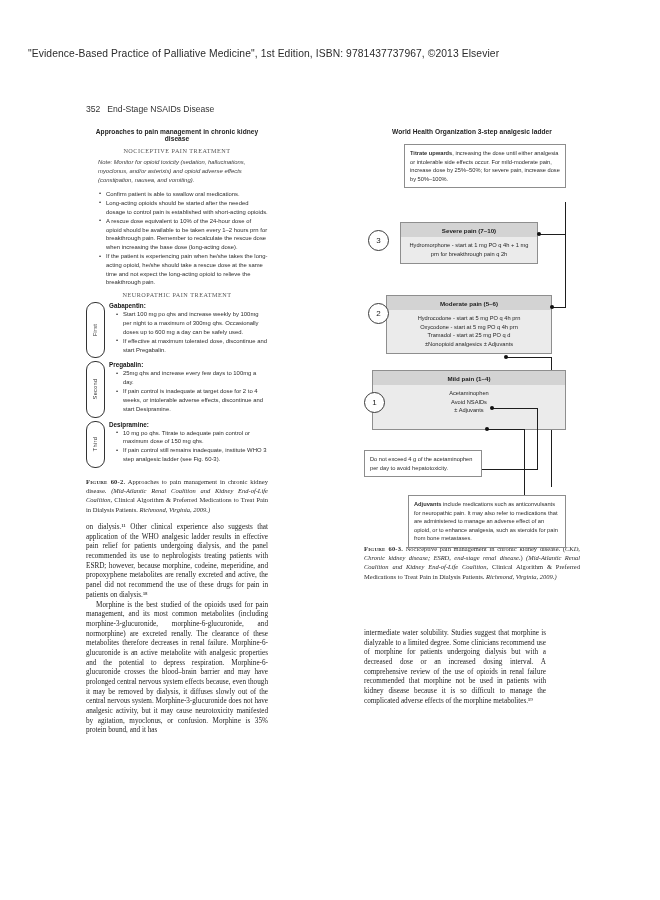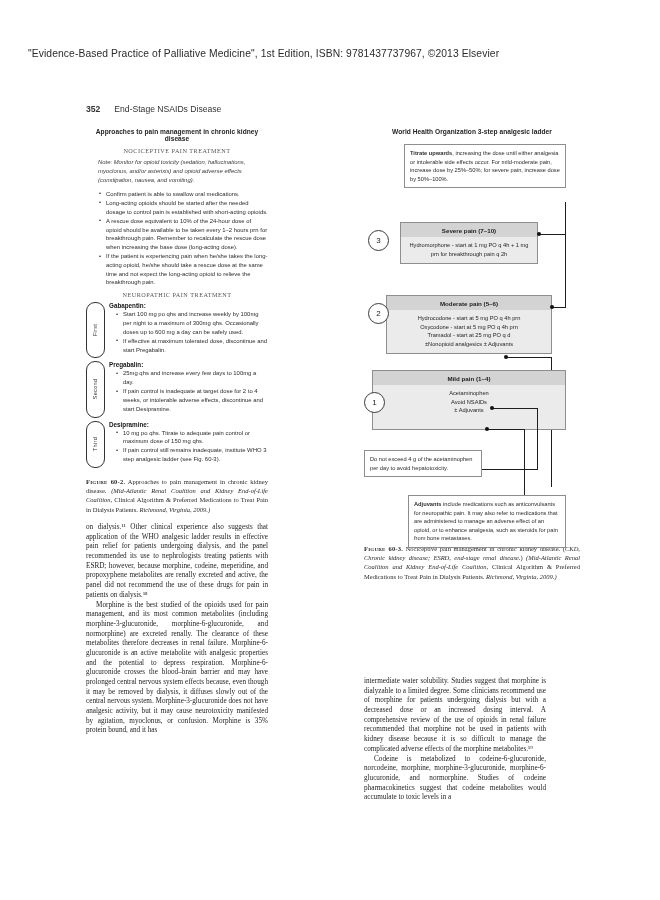--- a/index.html
+++ b/index.html
@@ -15,21 +15,21 @@
     position:absolute;left:28px;top:48px;width:610px;
     font-family:"Liberation Sans",sans-serif;
     font-size:10.3px;color:#2b2b2b;letter-spacing:.1px;white-space:nowrap;
   }
 
   
   .runhead{
     position:absolute;left:86px;top:104px;
     font-family:"Liberation Sans",sans-serif;font-size:8.6px;color:#333;
   }
-  .runhead .pg{font-weight:bold;margin-right:14px;}
+  .runhead .pg{font-weight:normal;margin-right:7px;}
 
   
   .figL{position:absolute;left:86px;top:128px;width:182px;}
   .figR{position:absolute;left:364px;top:128px;width:216px;}
 
   .fig-title{
     font-family:"Liberation Sans",sans-serif;
     font-size:6.6px;font-weight:bold;text-align:center;color:#242424;
     letter-spacing:.05px;margin-bottom:5px;
   }
@@ -112,21 +112,21 @@
   .ln{position:absolute;background:#1e1e1e;}
   .dot{position:absolute;width:4.2px;height:4.2px;border-radius:50%;background:#111;z-index:5;}
 
   
   .col{
     position:absolute;width:182px;
     font-family:"Liberation Serif",serif;font-size:7.2px;
     line-height:1.345;color:#1c1c1c;text-align:justify;
   }
   .colL{left:86px;top:523px;}
-  .colR{left:364px;top:677px;}
+  .colR{left:364px;top:629px;}
   .col p{margin:0;text-indent:10px;}
   .col p.first{text-indent:0;}
 </style>
 </head>
 <body>
 
 <div class="page">
 
   <div class="attribution">"Evidence-Based Practice of Palliative Medicine", 1st Edition, ISBN: 9781437737967, ©2013 Elsevier</div>
 
@@ -264,16 +264,15 @@
     </div>
   </div>
 
   <div class="col colL">
     <p class="first">on dialysis.¹¹ Other clinical experience also suggests that application of the WHO analgesic ladder results in effective pain relief for patients undergoing dialysis, and the panel recommended its use to nephrologists treating patients with ESRD; however, because morphine, codeine, meperidine, and propoxyphene metabolites are renally excreted and active, the panel did not recommend the use of these drugs for pain in patients on dialysis.¹⁸</p>
     <p>Morphine is the best studied of the opioids used for pain management, and its most common metabolites (including morphine-3-glucuronide, morphine-6-glucuronide, and normorphine) are excreted renally. The clearance of these metabolites therefore decreases in renal failure. Morphine-6-glucuronide is an active metabolite with analgesic properties and the potential to depress respiration. Morphine-6-glucuronide crosses the blood–brain barrier and may have prolonged central nervous system effects because, even though it may be removed by dialysis, it diffuses slowly out of the central nervous system. Morphine-3-glucuronide does not have analgesic activity, but it may cause neurotoxicity manifested by agitation, myoclonus, or confusion. Morphine is 35% protein bound, and it has</p>
   </div>
 
   <div class="col colR">
     <p class="first">intermediate water solubility. Studies suggest that morphine is dialyzable to a limited degree. Some clinicians recommend use of morphine for patients undergoing dialysis but with a decreased dose or an increased dosing interval. A comprehensive review of the use of opioids in renal failure recommended that morphine not be used in patients with kidney disease because it is so difficult to manage the complicated adverse effects of the morphine metabolites.¹⁹</p>
-    <p>Codeine is metabolized to codeine-6-glucuronide, norcodeine, morphine, morphine-3-glucuronide, morphine-6-glucuronide, and normorphine. Studies of codeine pharmacokinetics suggest that codeine metabolites would accumulate to toxic levels in a</p>
   </div>
 
 </div>
 
 </body></html>

